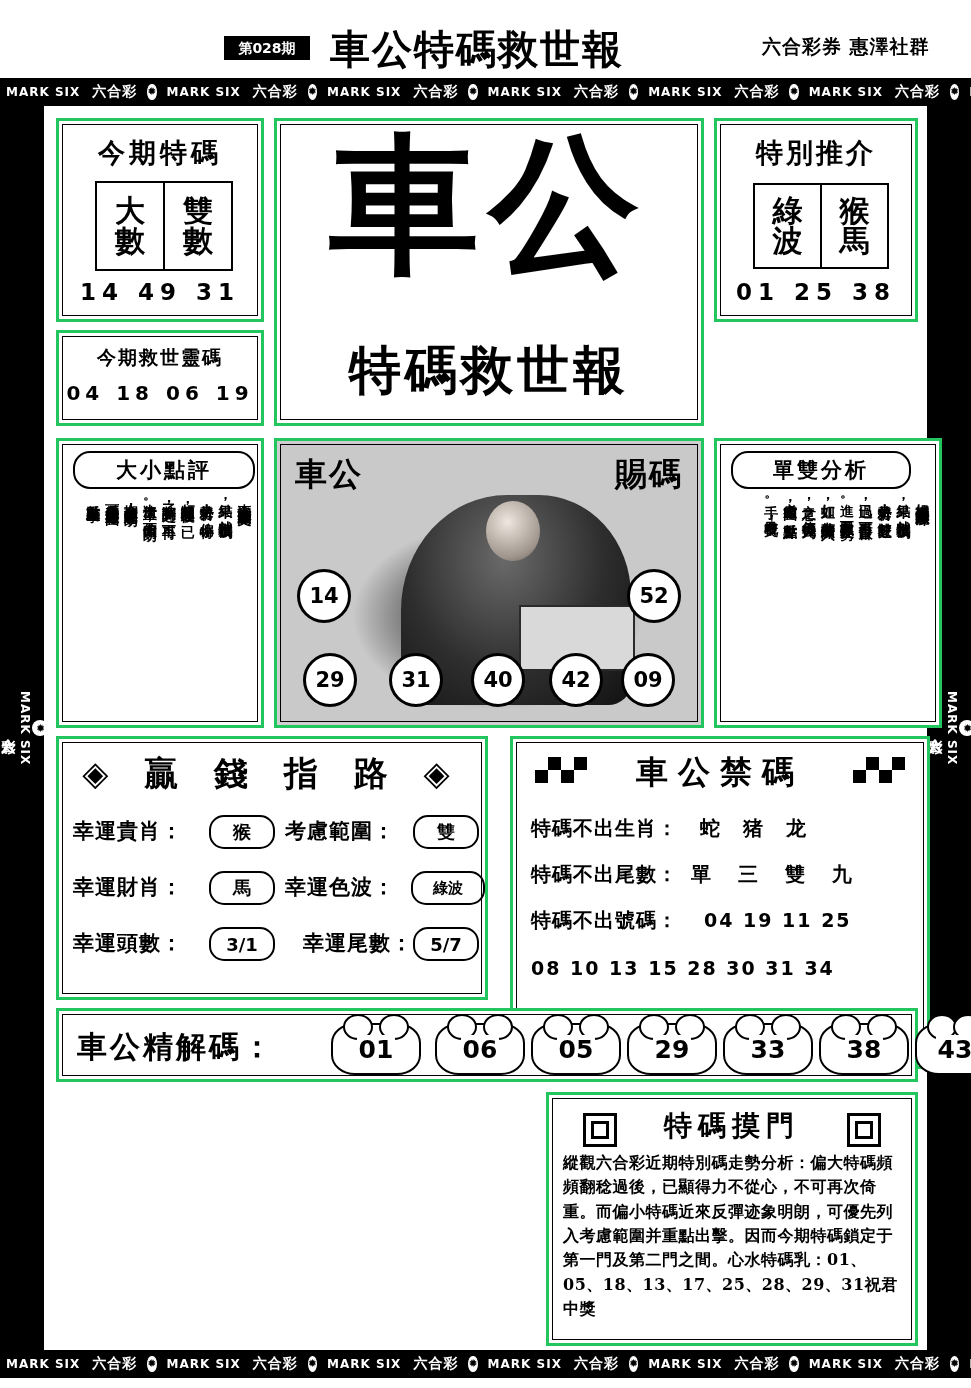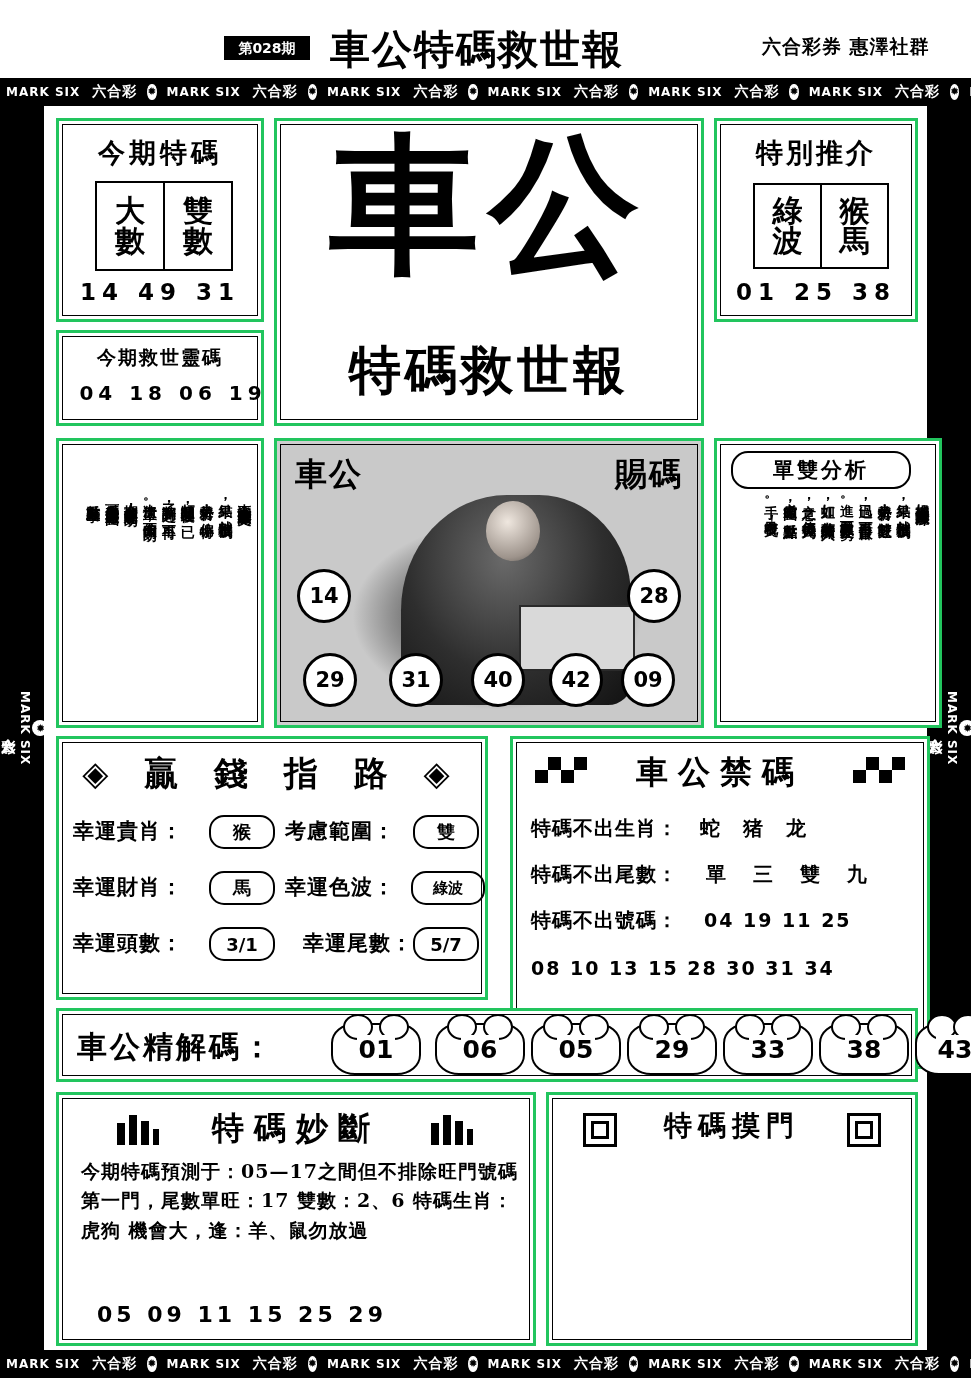--- a/index.html
+++ b/index.html
@@ -46,21 +46,21 @@
   .tema-box .cell{position:absolute;top:0;width:66px;height:86px;display:flex;align-items:center;justify-content:center;}
   .tema-box .c1{left:0;border-right:2px solid #000;}
   .tema-box .c2{left:68px;}
   .tema-v{font-size:30px;line-height:1.0;text-align:center;letter-spacing:0;}
   .tema-v span{display:block;}
   #p-tema .nums{position:absolute;left:0;top:158px;width:100%;text-align:center;font-size:23px;letter-spacing:6px;}
 
   
   #p-ling{left:56px;top:330px;width:208px;height:96px;}
   #p-ling .title{position:absolute;left:0;top:12px;width:100%;text-align:center;font-size:19px;letter-spacing:2px;}
-  #p-ling .nums{position:absolute;left:0;top:48px;width:100%;text-align:center;font-size:20px;letter-spacing:5px;padding-left:13px;}
+  #p-ling .nums{position:absolute;left:0;top:48px;width:100%;text-align:center;font-size:20px;letter-spacing:5px;}
 
   
   #p-logo{left:274px;top:118px;width:430px;height:308px;}
   #p-logo .big{position:absolute;left:0;top:8px;width:100%;text-align:center;font-size:150px;line-height:1;
                font-family:"DejaVu Serif",serif;font-weight:bold;letter-spacing:10px;}
   #p-logo .sub{position:absolute;left:0;top:215px;width:100%;text-align:center;font-size:52px;letter-spacing:4px;}
 
   
   #p-tuijie{left:714px;top:118px;width:204px;height:204px;}
   #p-tuijie .title{position:absolute;left:0;top:14px;width:100%;text-align:center;font-size:27px;letter-spacing:3px;}
@@ -283,20 +283,21 @@
               <span>馬</span>
             </span>
         </div>
       </div>
     </div>
     <div class="nums num">01 25 38</div>
   </div>
 
   <div class="panel" id="p-daxiao">
     <div class="panel-inner"></div>
+    <div class="hdr cn">大小點評</div>
     <div class="vcols" id="daxiao-cols">
         <div class="vcol">查近十期六合彩開獎</div>
         <div class="vcol">結果，就特別號碼</div>
         <div class="vcol">走勢分析：偏小特</div>
         <div class="vcol">頻頻旺開過後，已</div>
         <div class="vcol">了調整之時，不可再</div>
         <div class="vcol">次倚重。而偏大明朗，</div>
         <div class="vcol">今期反彈迹象明朗，</div>
         <div class="vcol">可優先列入考慮範圍</div>
         <div class="vcol">并重點出擊</div>
@@ -308,21 +309,21 @@
       <div class="figure"></div>
       <div class="head"></div>
       <div class="table"></div>
       <div class="lab-left cn">
         <span><span>車</span><span>公</span></span>
       </div>
       <div class="lab-right cn">
         <span><span>賜</span><span>碼</span></span>
       </div>
       <div class="ball" style="left:16px;top:124px;">14</div>
-      <div class="ball" style="right:16px;top:124px;">28</div>
+      <div class="ball" style="right:16px;top:124px;">52</div>
       <div class="ball" style="left:22px;top:208px;">29</div>
       <div class="ball" style="left:108px;top:208px;">31</div>
       <div class="ball" style="left:190px;top:208px;">40</div>
       <div class="ball" style="left:268px;top:208px;">42</div>
       <div class="ball" style="right:22px;top:208px;">09</div>
     </div>
   </div>
 
   <div class="panel" id="p-danshuang">
     <div class="panel-inner"></div>
@@ -374,21 +375,21 @@
     <div class="panel-inner"></div>
     <div class="checker" style="left:22px;"></div>
     <div class="checker" style="right:22px;"></div>
     <div class="title cn">車公禁碼</div>
     <div class="jrow cn" style="top:76px;">
       <span>特碼不出生肖：</span>
       <span class="jval" style="margin-left:14px;letter-spacing:8px;">蛇 猪 龙</span>
     </div>
     <div class="jrow cn" style="top:122px;">
       <span>特碼不出尾數：</span>
-      <span class="jval" style="margin-left:20px;letter-spacing:10px;">單 三 雙 九</span>
+      <span class="jval" style="margin-left:5px;letter-spacing:10px;">單 三 雙 九</span>
     </div>
     <div class="jrow cn" style="top:168px;">
       <span>特碼不出號碼：</span>
       <span class="num" style="margin-left:18px;letter-spacing:2px;font-size:19px;">04 19 11 25</span>
     </div>
     <div class="jnums" style="top:218px;">08 10  13  15 28  30   31 34</div>
   </div>
 
   <div class="panel" id="p-jingjie">
     <div class="panel-inner"></div>
@@ -409,39 +410,22 @@
         <span class="cv">33</span>
       </div>
     <div class="cloud" style="left:760px;">
         <span class="cv">38</span>
       </div>
     <div class="cloud" style="left:856px;width:76px;">
         <span class="cv">43</span>
       </div>
   </div>
 
-  <div class="panel" id="p-miaoduan">
-    <div class="panel-inner"></div>
-    <div class="bars" style="left:58px;">
-        <i></i>
-        <i></i>
-        <i></i>
-        <i></i>
-      </div>
-    <div class="bars" style="right:58px;">
-        <i></i>
-        <i></i>
-        <i></i>
-        <i></i>
-      </div>
-    <div class="title cn">特碼妙斷</div>
-    <div class="mtext">今期特碼預測于：05—17之間但不排除旺門號碼第一門，尾數單旺：17 雙數：2、6 特碼生肖：虎狗 機會大，逢：羊、鼠勿放過</div>
-    <div class="mnums">05 09 11  15  25 29</div>
-  </div>
 
   <div class="panel" id="p-momen">
     <div class="panel-inner"></div>
     <div class="sqic" style="left:34px;"></div>
     <div class="sqic" style="right:34px;"></div>
     <div class="title cn">特碼摸門</div>
+    <div class="mtext2">縱觀六合彩近期特別碼走勢分析：偏大特碼頻頻翻稔過後，已顯得力不從心，不可再次倚重。而偏小特碼近來反彈迹象明朗，可優先列入考慮範圍并重點出擊。因而今期特碼鎖定于第一門及第二門之間。心水特碼乳：01、05、18、13、17、25、28、29、31祝君中獎</div>
   </div>
 
 </div>
 
 </body></html>

